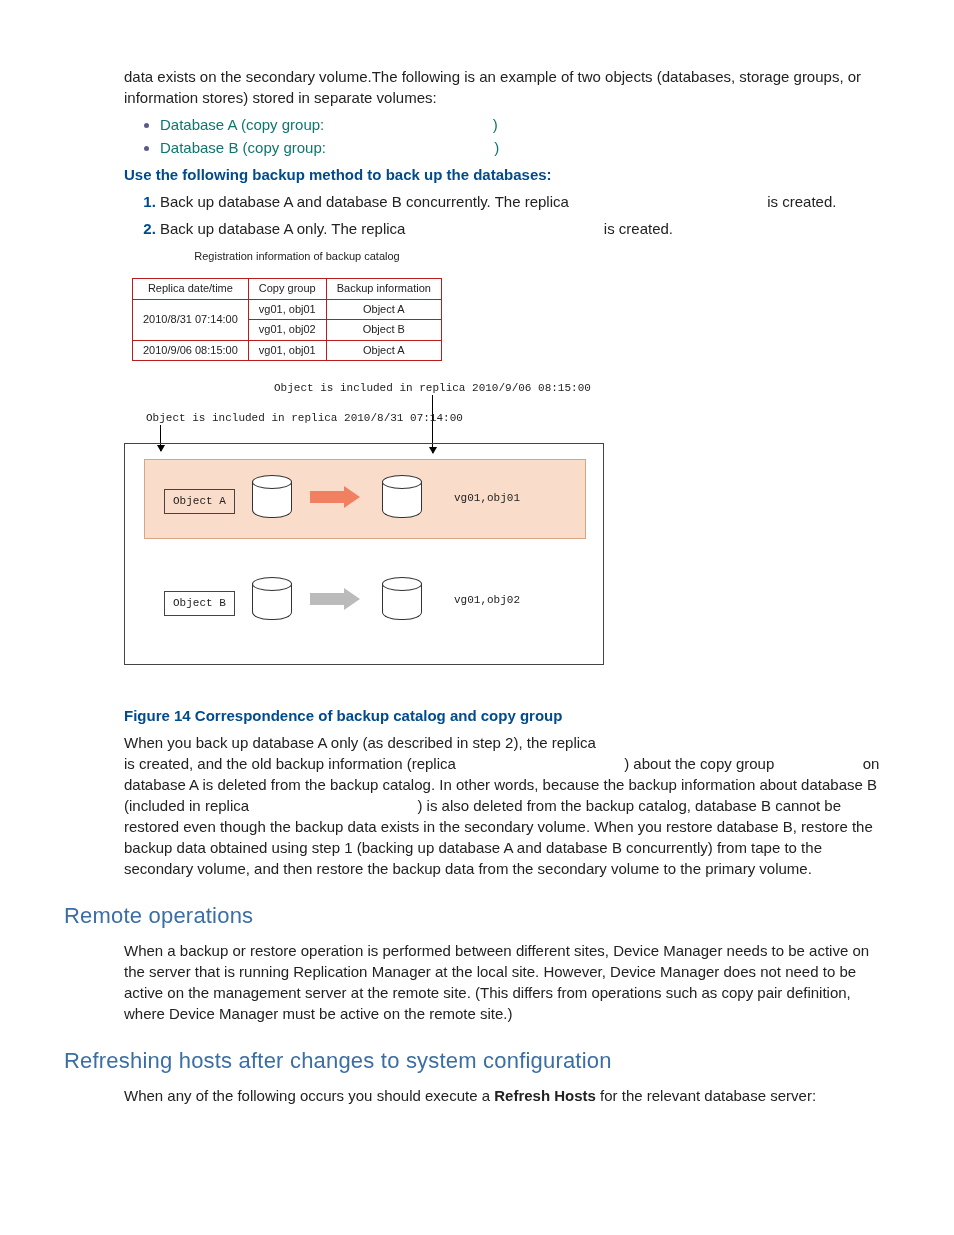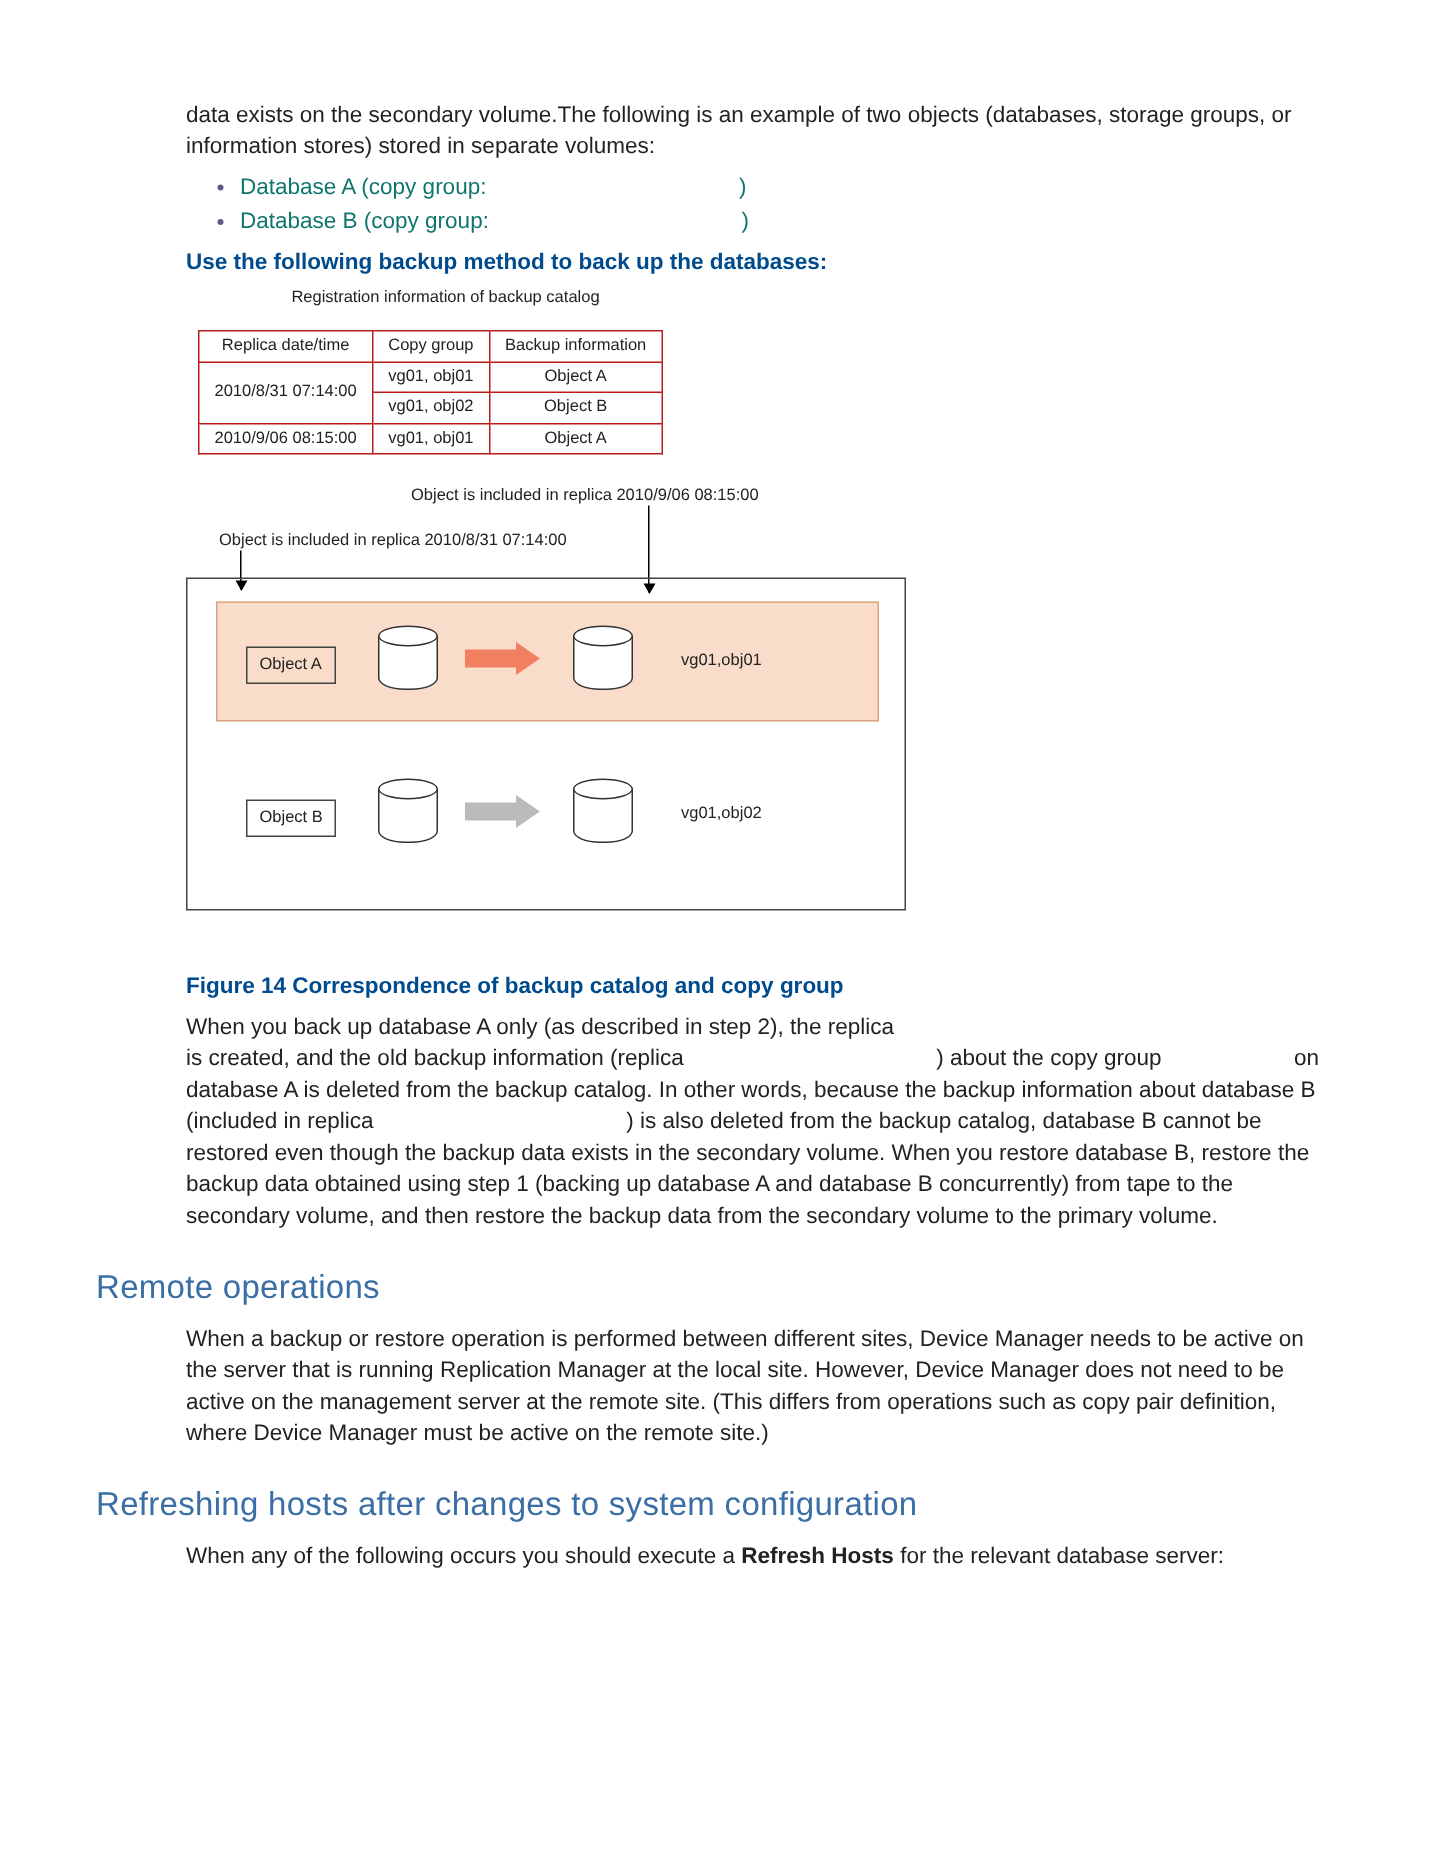--- a/index.html
+++ b/index.html
@@ -43,20 +43,21 @@
     text-align: center;
     font-weight: normal;
   }
   
   .diagram {
     position: relative;
     width: 580px;
     height: 300px;
     margin-top: 30px;
     font-size: 11px;
+    font-family: Liberation Mono, monospace;
   }
   .dlabel { position: absolute; }
   .arrow-down {
     position: absolute; width: 0; height: 28px;
     border-left: 1px solid #000;
   }
   .arrow-down::after {
     content:''; position:absolute; bottom:-1px; left:-4px;
     border-left:4px solid transparent; border-right:4px solid transparent;
     border-top:7px solid #000;
@@ -117,20 +118,32 @@
     </li>
     <li>
       <span>Database B (copy group:</span>
       <span style="display:inline-block;width:160px"></span>
       <span>)</span>
     </li>
   </ul>
 
   <p class="bluebold">Use the following backup method to back up the databases:</p>
 
+  <ol>
+    <li>
+      <span>Back up database A and database B concurrently. The replica</span>
+      <span style="display:inline-block;width:190px"></span>
+      <span>is created.</span>
+    </li>
+    <li>
+      <span>Back up database A only. The replica</span>
+      <span style="display:inline-block;width:190px"></span>
+      <span>is created.</span>
+    </li>
+  </ol>
 
 
   <div style="margin-left:8px">
     <div class="regcap" style="width:330px">Registration information of backup catalog</div>
     <table class="regtbl">
       <tbody>
           <tr>
         <th>Replica date/time</th>
         <th>Copy group</th>
         <th>Backup information</th>

